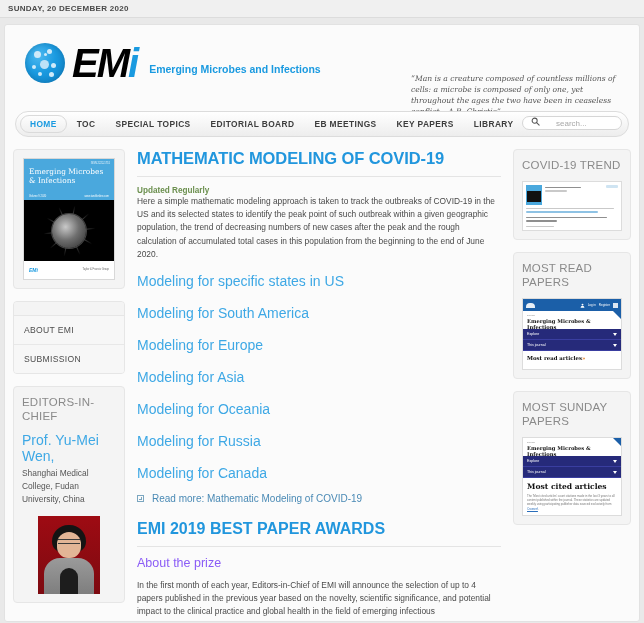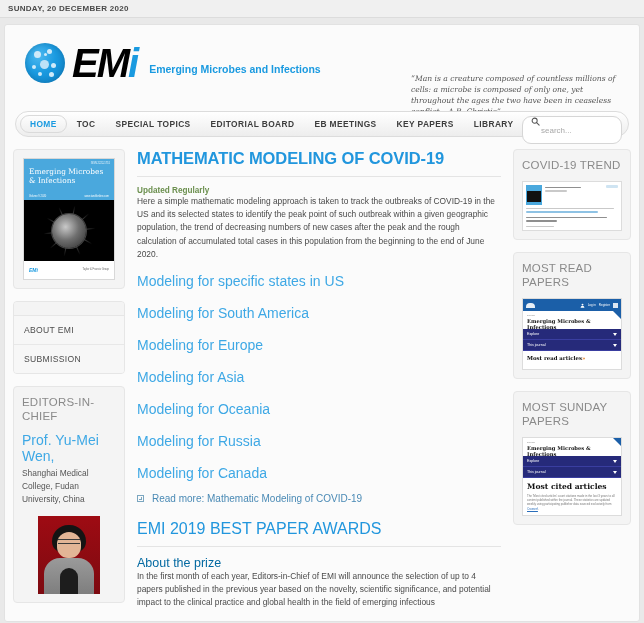--- a/index.html
+++ b/index.html
@@ -136,27 +136,27 @@
     background: linear-gradient(#fdfdfd, #efefef);
     border: 1px solid #dadada;
     border-radius: 11px;
     padding: 3px 9px;
   }
   .searchbox {
     position: absolute;
     right: 6px;
     top: 4px;
     width: 100px;
-    height: 28px;
+    height: 14px;
     border-radius: 9px;
     background: #fff;
     border: 1px solid #d6d6d6;
     display: flex;
     padding: 0 8px;
-    gap: 1px;
+    gap: 16px;
   }
   .searchbox svg { flex: 0 0 auto; }
   .search-input {
     border: 0; outline: 0; background: transparent;
     font-size: 8px; color: #999;
     font-family: "Liberation Sans", sans-serif;
     width: 100%;
   }
   .search-input::placeholder { color: #a8a8a8; }
 
@@ -302,24 +302,24 @@
   .readmore .bx {
     width:7px; height:7px; border:1px solid #7aa6c0; position:relative; flex:0 0 auto;
   }
   .readmore .bx:before, .readmore .bx:after{
     content:""; position:absolute; background:#7aa6c0;
   }
   .readmore .bx:before{ left:1px; right:1px; top:2.5px; height:1px; }
   .readmore .bx:after { top:1px; bottom:1px; left:2.5px; width:1px; }
 
   h1.art-title2 {
-    font-size: 16px; font-weight: normal; color:#2196dd; margin-bottom:8px;
+    font-size: 16px; font-weight: bold; color:#2196dd; margin-bottom:8px;
   }
   h3.sub-head {
-    font-size: 12.5px; font-weight: normal; color:#0369a1; 
+    font-size: 12.5px; font-weight: normal; color:#8b5cf6; margin-bottom: 9px;
   }
 
   
   .thumb {
     background:#fff; border:1px solid #dcdcdc; overflow:hidden;
   }
   .thumb-covid { height: 50px; padding: 3px; }
   .tc-row { display:flex; gap:3px; }
   .tc-cover { width: 16px; height: 20px; background:#4aa8dd; flex:0 0 auto; position:relative; }
   .tc-cover .blk { position:absolute; left:1px; right:1px; top:6px; bottom:3px; background:#111; }

